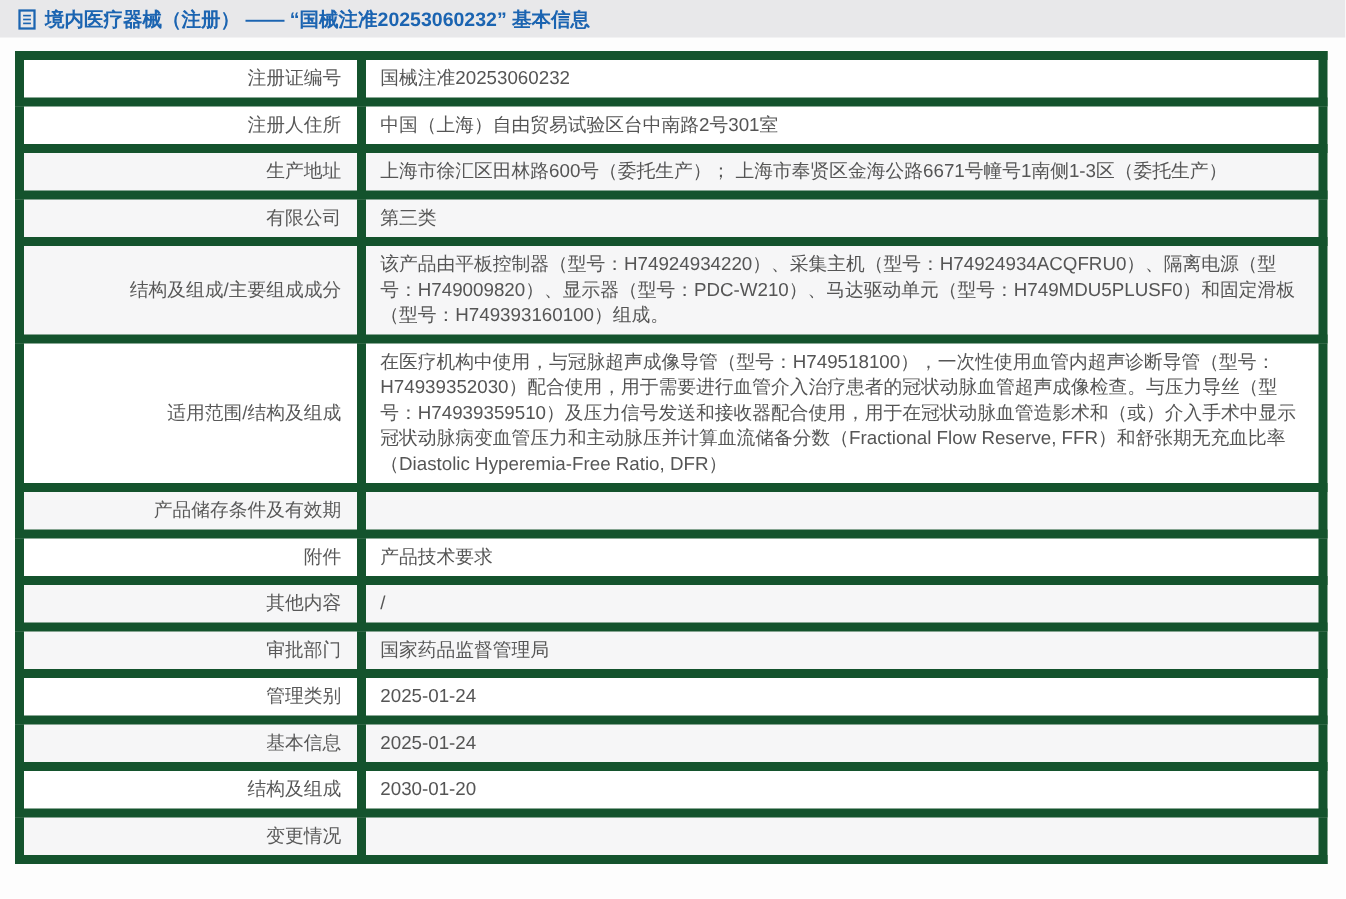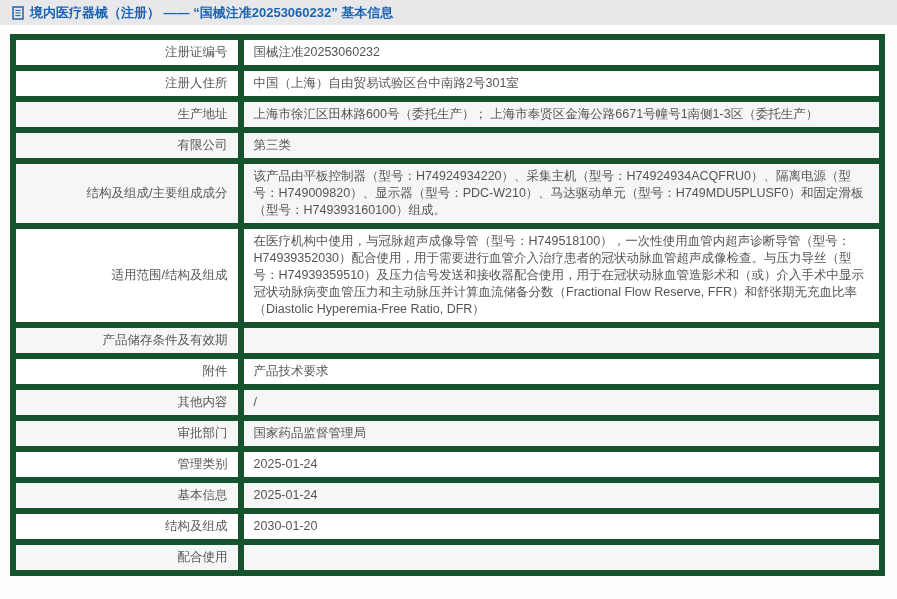--- a/index.html
+++ b/index.html
@@ -115,18 +115,18 @@
         </tr>
         <tr class="alt">
           <th><span>基本信息</span></th>
           <td>2025-01-24</td>
         </tr>
         <tr>
           <th><span>结构及组成</span></th>
           <td>2030-01-20</td>
         </tr>
         <tr class="alt">
-          <th><span>配合使用</span></th>
+          <th><span>变更情况</span></th>
           <td></td>
         </tr>
       </tbody>
   </table>
 </div>
 
 </body></html>

